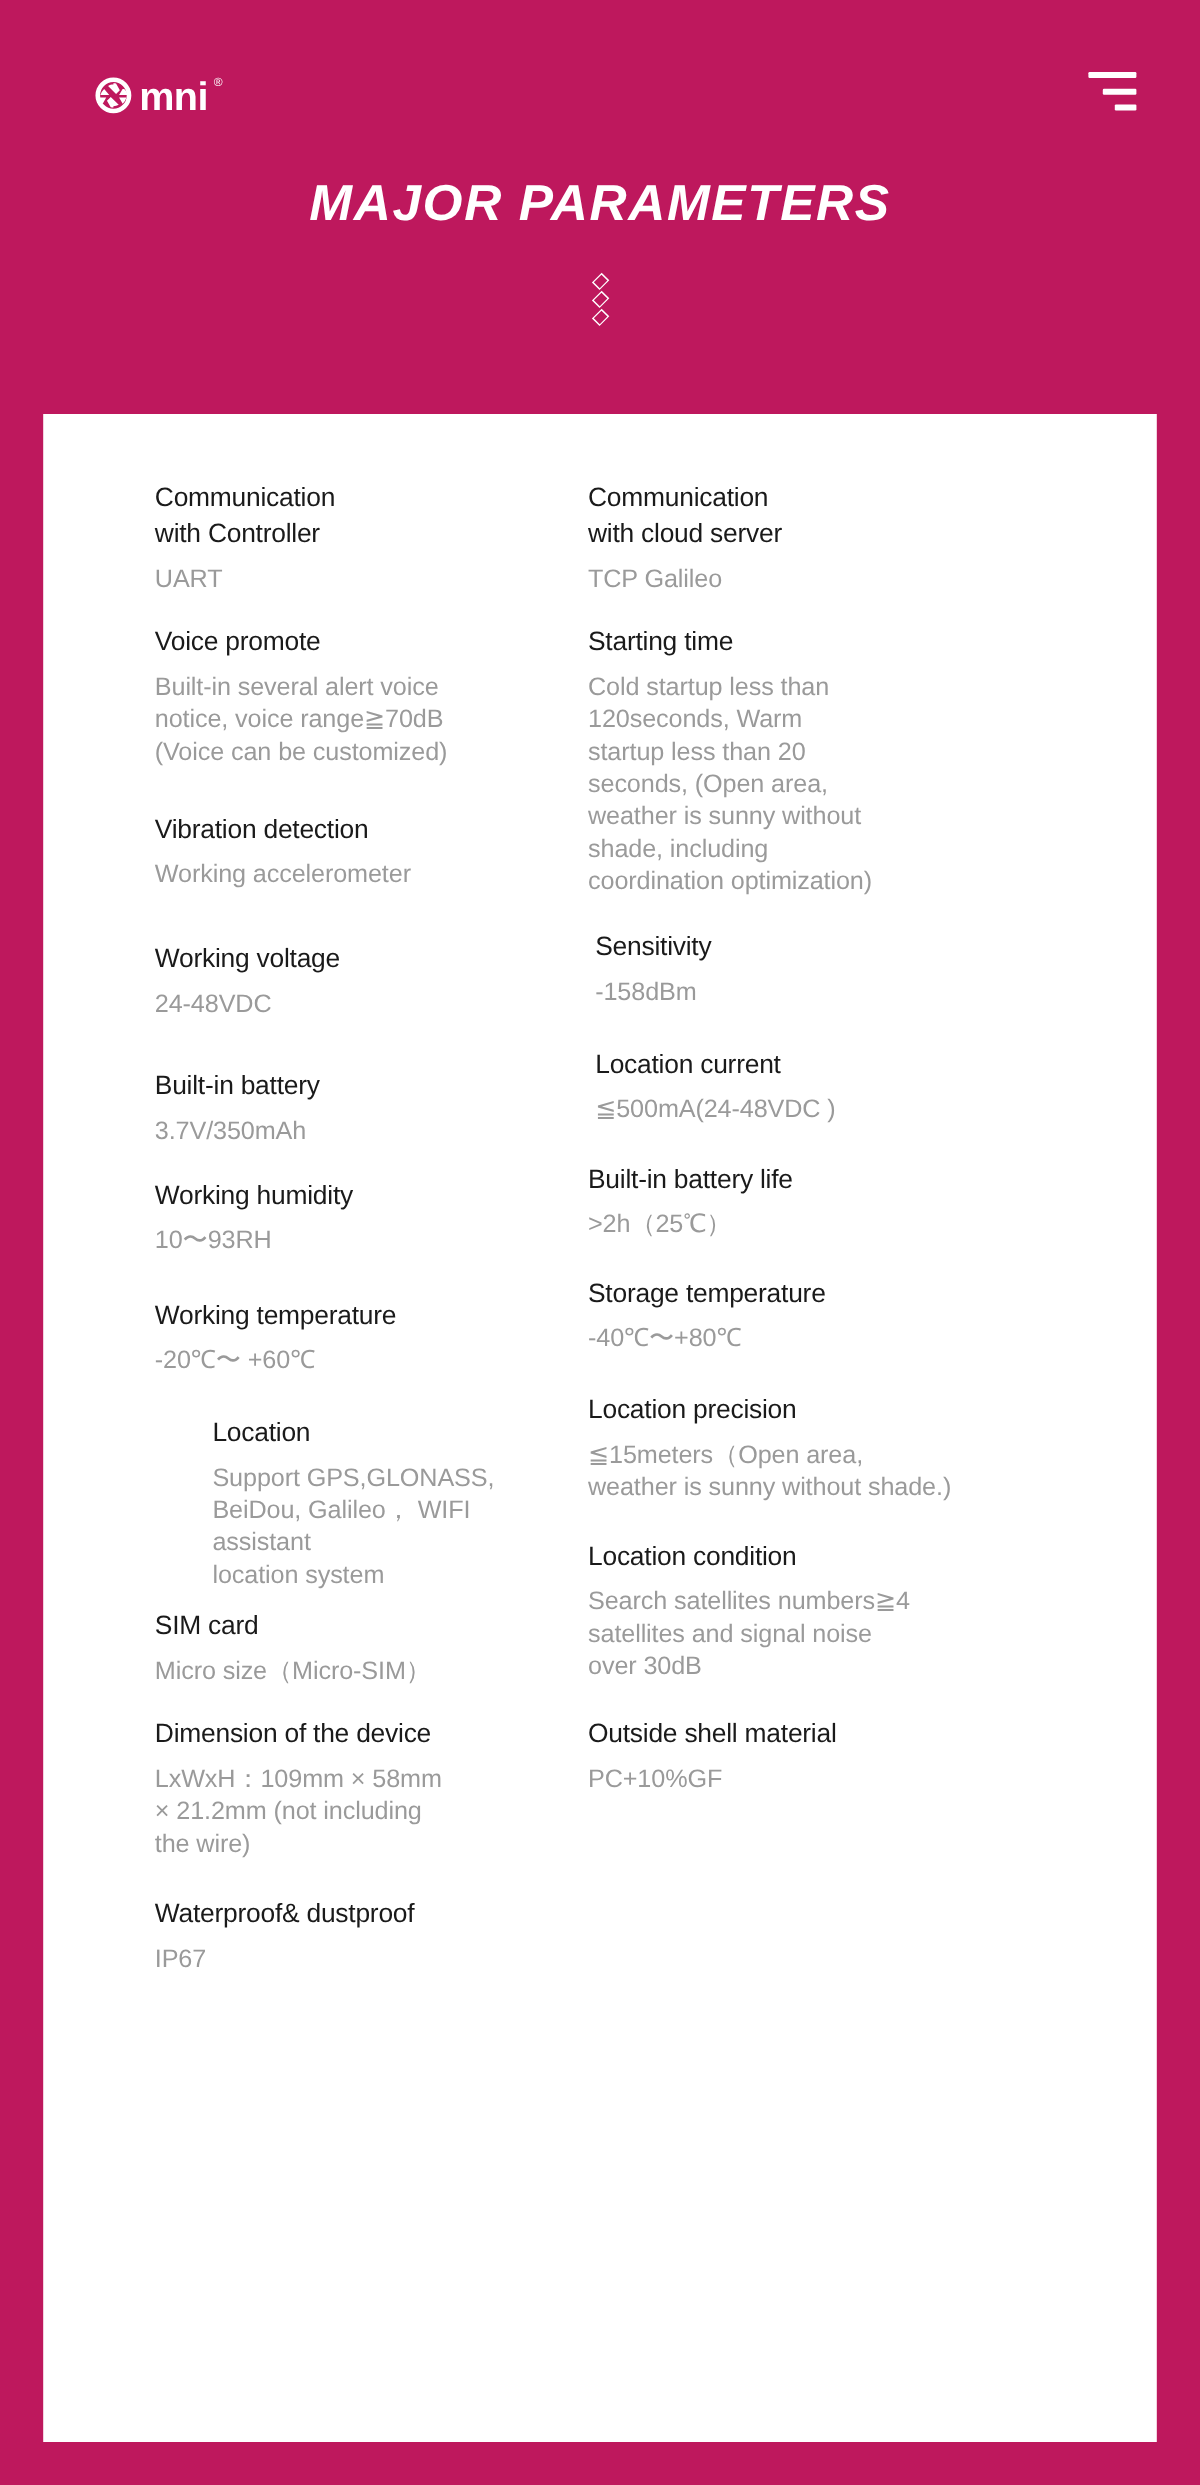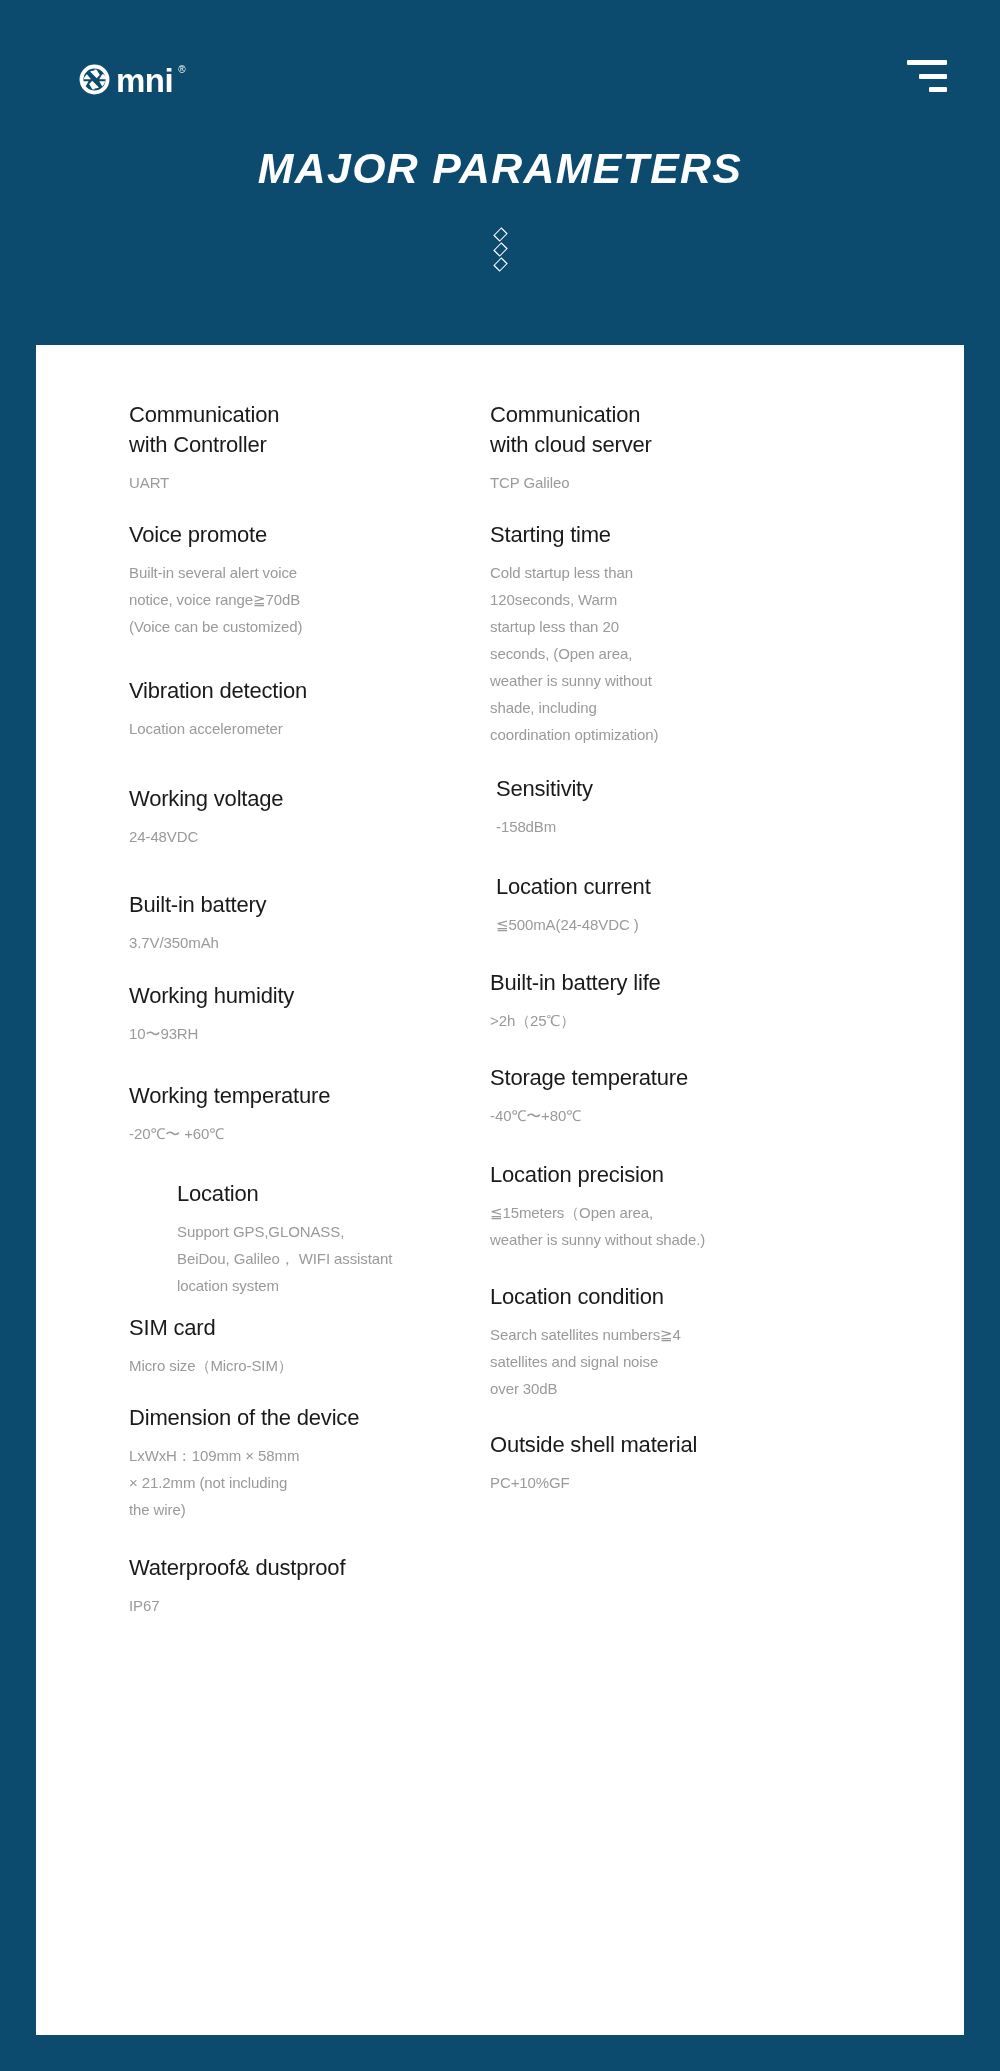--- a/index.html
+++ b/index.html
@@ -12,21 +12,21 @@
   body {
     background: #ffffff;
     font-family: "Liberation Sans", sans-serif;
     overflow: hidden;
   }
 
   .page {
     position: relative;
     width: 1000px;
     height: 2071px;
-    background: #0c4a6e;
+    background: #be185d;
     overflow: hidden;
   }
 
   
   .header {
     position: relative;
     height: 345px;
     width: 100%;
   }
 
@@ -146,21 +146,21 @@
   .spec-label {
     color: #1a1a1a;
     font-size: 22px;
     font-weight: 400;
     line-height: 30px;
     letter-spacing: -0.2px;
   }
 
   .spec-value {
     color: #9a9a9a;
-    font-size: 15px;
+    font-size: 21px;
     font-weight: 400;
     line-height: 27px;
     letter-spacing: -0.1px;
     margin-top: 9px;
     white-space: pre-line;
   }
 
   .indent { padding-left: 6px; }
 </style>
 </head>
@@ -212,21 +212,21 @@
             <div class="spec-value">UART</div>
           </div>
           <div class="spec" style="margin-top: 24px;">
             <div class="spec-label" style="white-space: pre-line;">Voice promote</div>
             <div class="spec-value">Built-in several alert voice
 notice, voice range≧70dB
 (Voice can be customized)</div>
           </div>
           <div class="spec" style="margin-top: 36px;">
             <div class="spec-label" style="white-space: pre-line;">Vibration detection</div>
-            <div class="spec-value">Location accelerometer</div>
+            <div class="spec-value">Working accelerometer</div>
           </div>
           <div class="spec" style="margin-top: 42px;">
             <div class="spec-label" style="white-space: pre-line;">Working voltage</div>
             <div class="spec-value">24-48VDC</div>
           </div>
           <div class="spec" style="margin-top: 40px;">
             <div class="spec-label" style="white-space: pre-line;">Built-in battery</div>
             <div class="spec-value">3.7V/350mAh</div>
           </div>
           <div class="spec" style="margin-top: 25px;">

